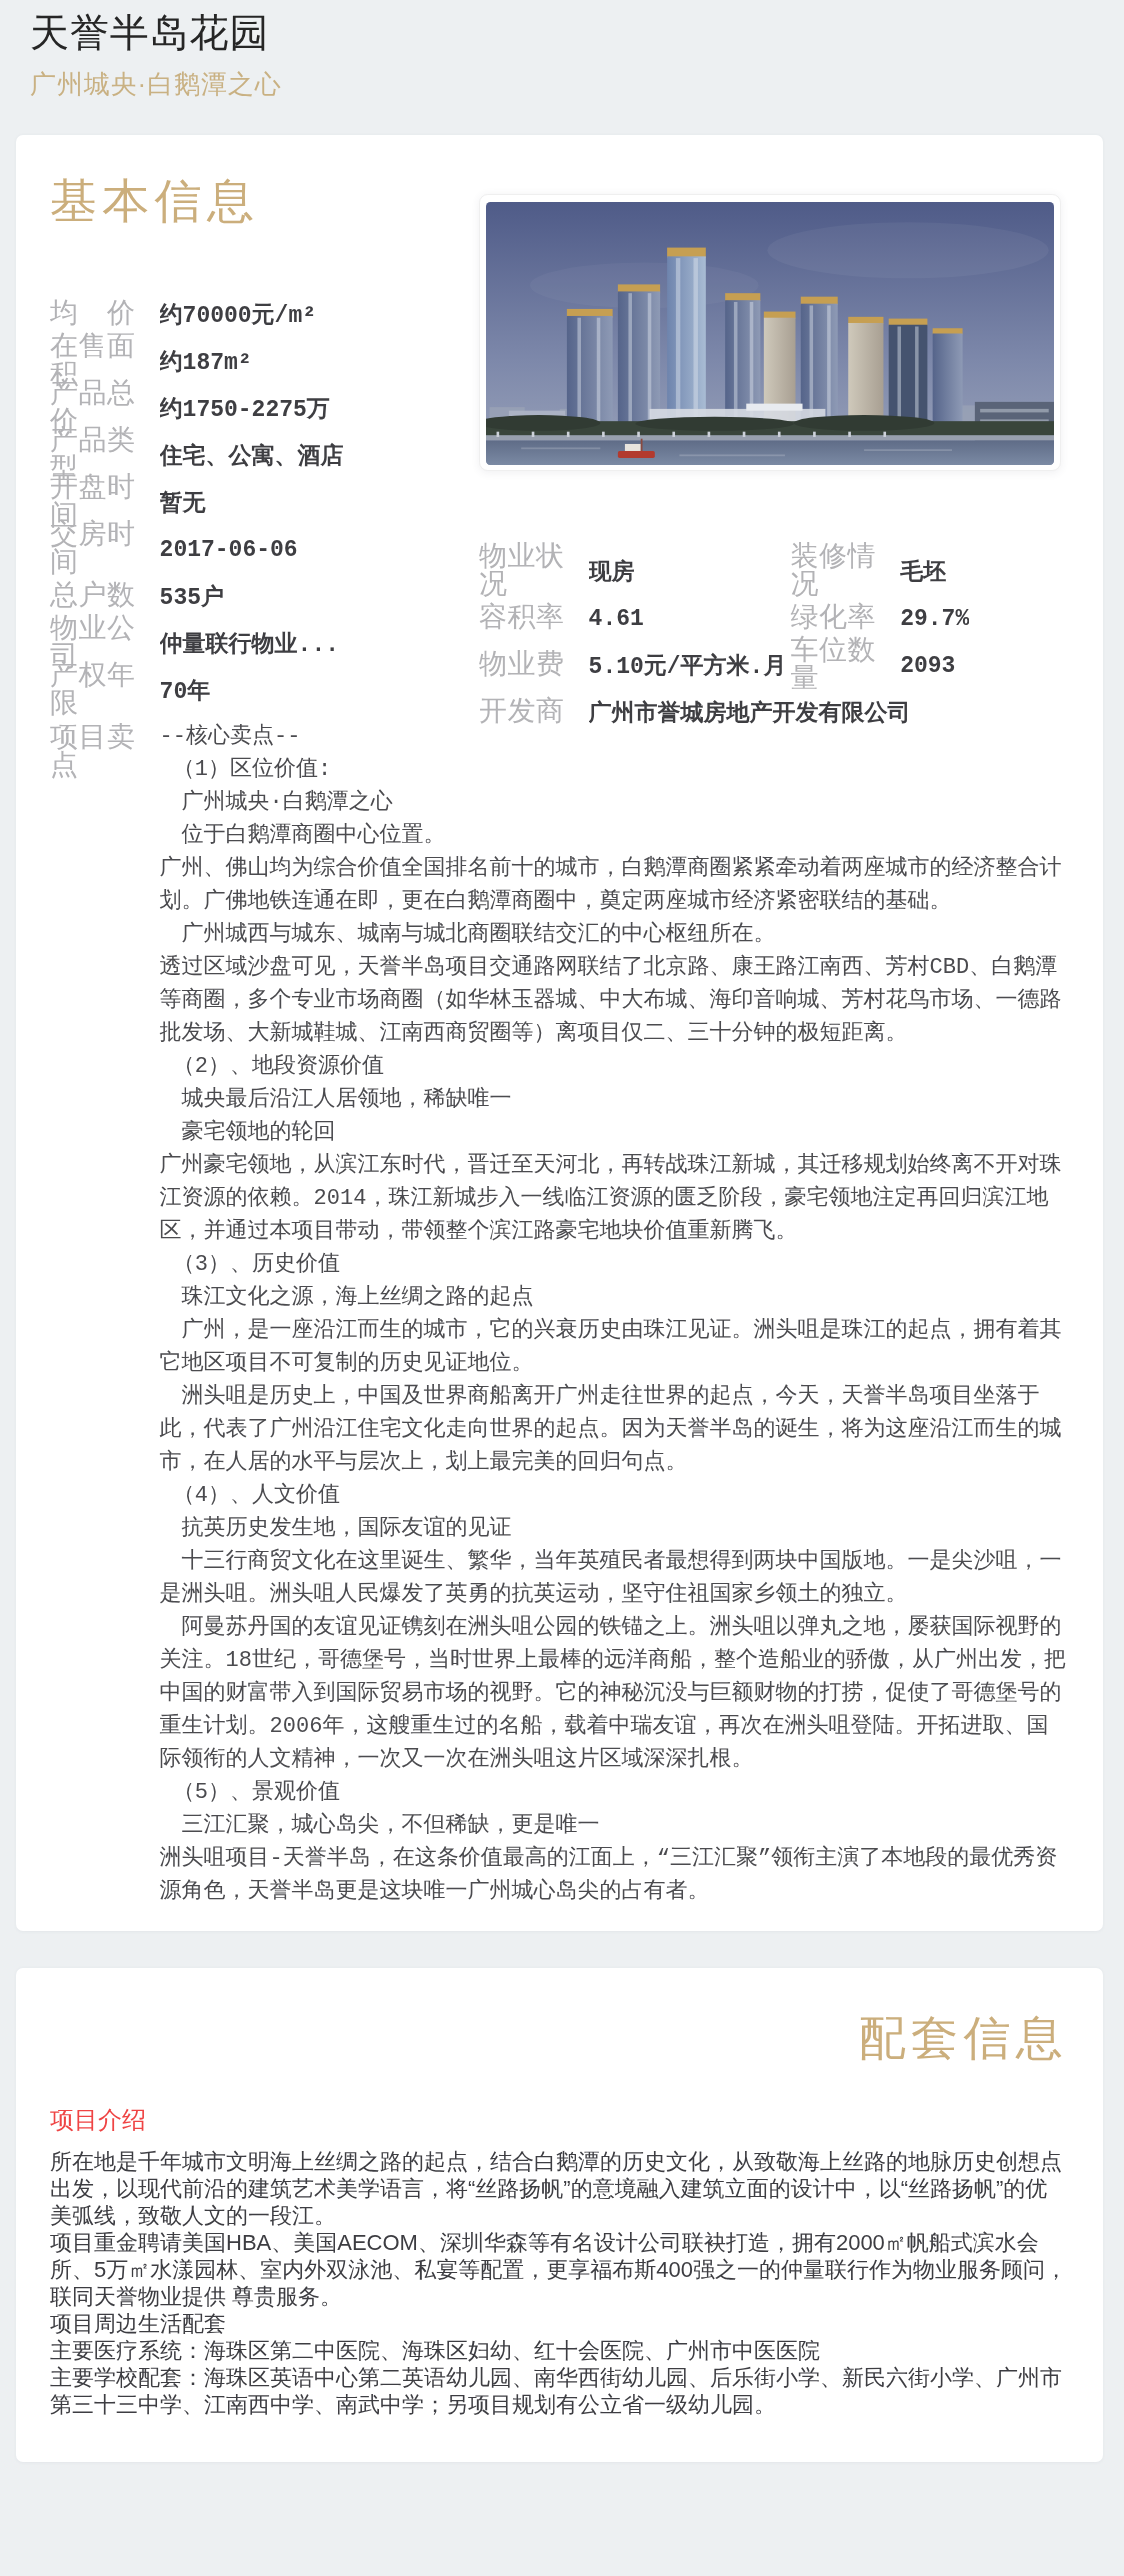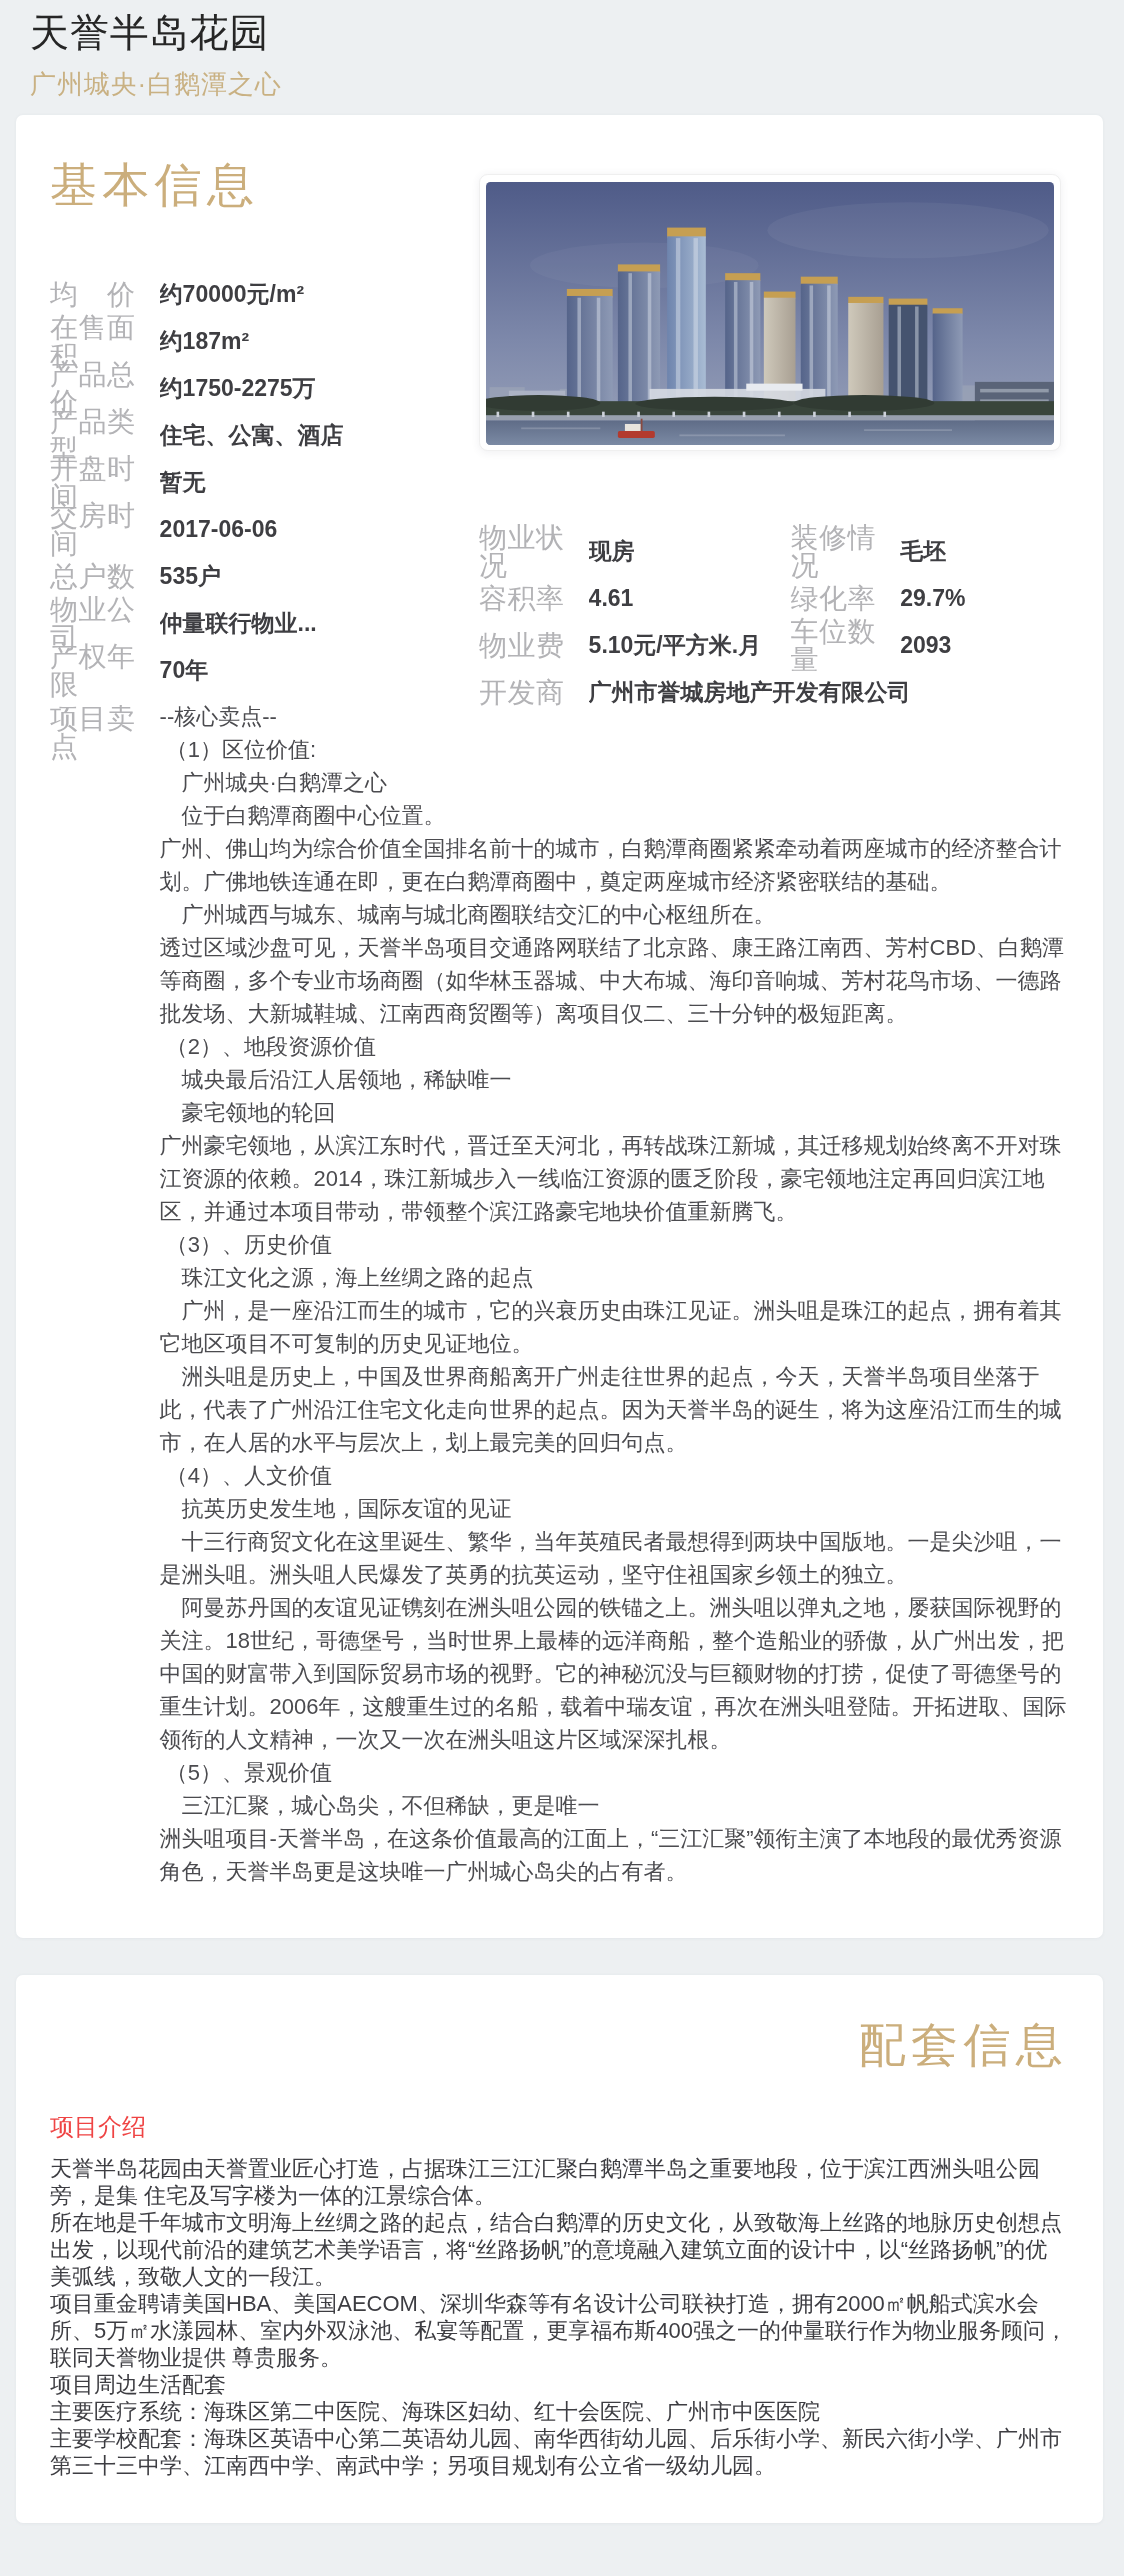--- a/index.html
+++ b/index.html
@@ -16,23 +16,24 @@
   .page-subtitle { margin-top:12.3px; font-size:26px; color:#c9b183; letter-spacing:0.9px; }
 
   
   .card {
     background:#ffffff;
     border-radius:7px;
     box-shadow:0 0.9px 3.5px rgba(40,60,80,.05);
     margin:0 22px 0 16px;
   }
   .card-basic {
-    margin-top:13px;
+    margin-top:33px;
     position:relative;
-    padding:42px 35px 50px 34px;
+    padding:42px 35px 23px 34px;
+    font-family:Liberation Mono, monospace;
   }
   .card-facilities {
     margin-top:37px;
     margin-bottom:16.7px;
     padding:42px 35px 44px 34px;
   }
   .gold-heading {
     font-size:47px; line-height:55px; font-weight:400;
     color:#cbae7c; letter-spacing:5.3px;
   }
@@ -297,21 +298,20 @@
  （5）、景观价值
 　三江汇聚，城心岛尖，不但稀缺，更是唯一
 洲头咀项目-天誉半岛，在这条价值最高的江面上，“三江汇聚”领衔主演了本地段的最优秀资源角色，天誉半岛更是这块唯一广州城心岛尖的占有者。</div>
   </div>
 </section>
 
 <section class="card card-facilities">
   <h2 class="gold-heading">配套信息</h2>
 
   <div class="section-title">项目介绍</div>
-  <p class="para">天誉半岛花园由天誉置业匠心打造，占据珠江三江汇聚白鹅潭半岛之重要地段，位于滨江西洲头咀公园旁，是集 住宅及写字楼为一体的江景综合体。</p>
   <p class="para">所在地是千年城市文明海上丝绸之路的起点，结合白鹅潭的历史文化，从致敬海上丝路的地脉历史创想点出发，以现代前沿的建筑艺术美学语言，将“丝路扬帆”的意境融入建筑立面的设计中，以“丝路扬帆”的优美弧线，致敬人文的一段江。</p>
   <p class="para">项目重金聘请美国HBA、美国AECOM、深圳华森等有名设计公司联袂打造，拥有2000㎡帆船式滨水会所、5万㎡水漾园林、室内外双泳池、私宴等配置，更享福布斯400强之一的仲量联行作为物业服务顾问，联同天誉物业提供 尊贵服务。</p>
 
   <p class="para">项目周边生活配套</p>
   <p class="para">主要医疗系统：海珠区第二中医院、海珠区妇幼、红十会医院、广州市中医医院</p>
   <p class="para">主要学校配套：海珠区英语中心第二英语幼儿园、南华西街幼儿园、后乐街小学、新民六街小学、广州市第三十三中学、江南西中学、南武中学；另项目规划有公立省一级幼儿园。</p>
 
 </section>
 
 

